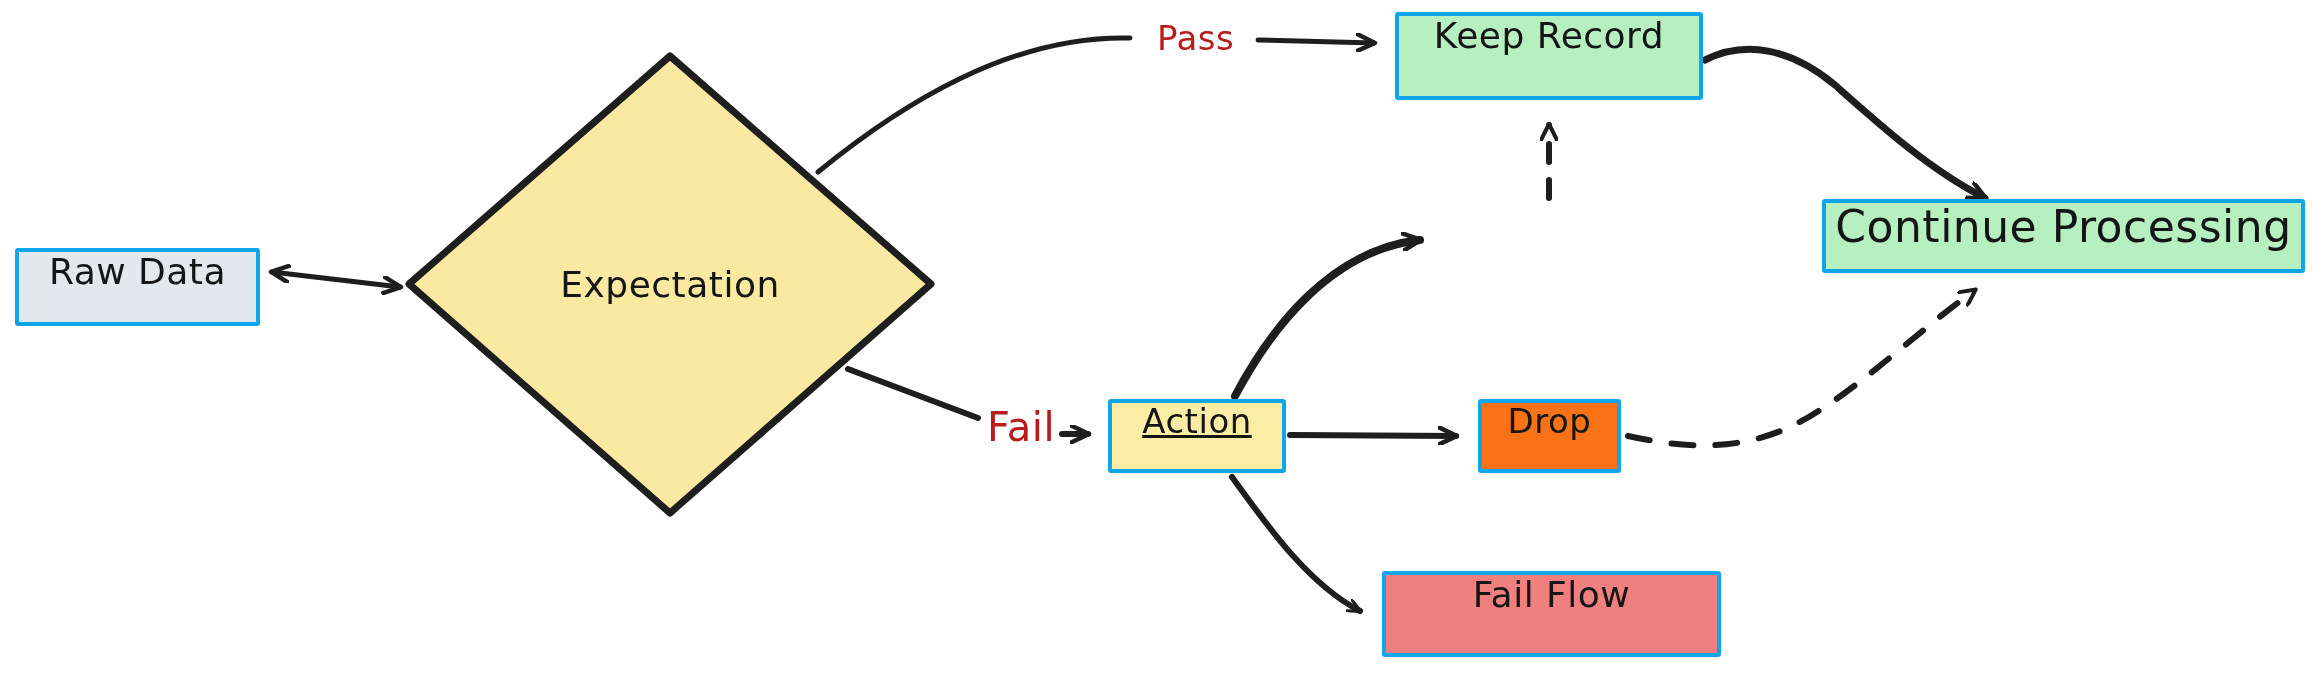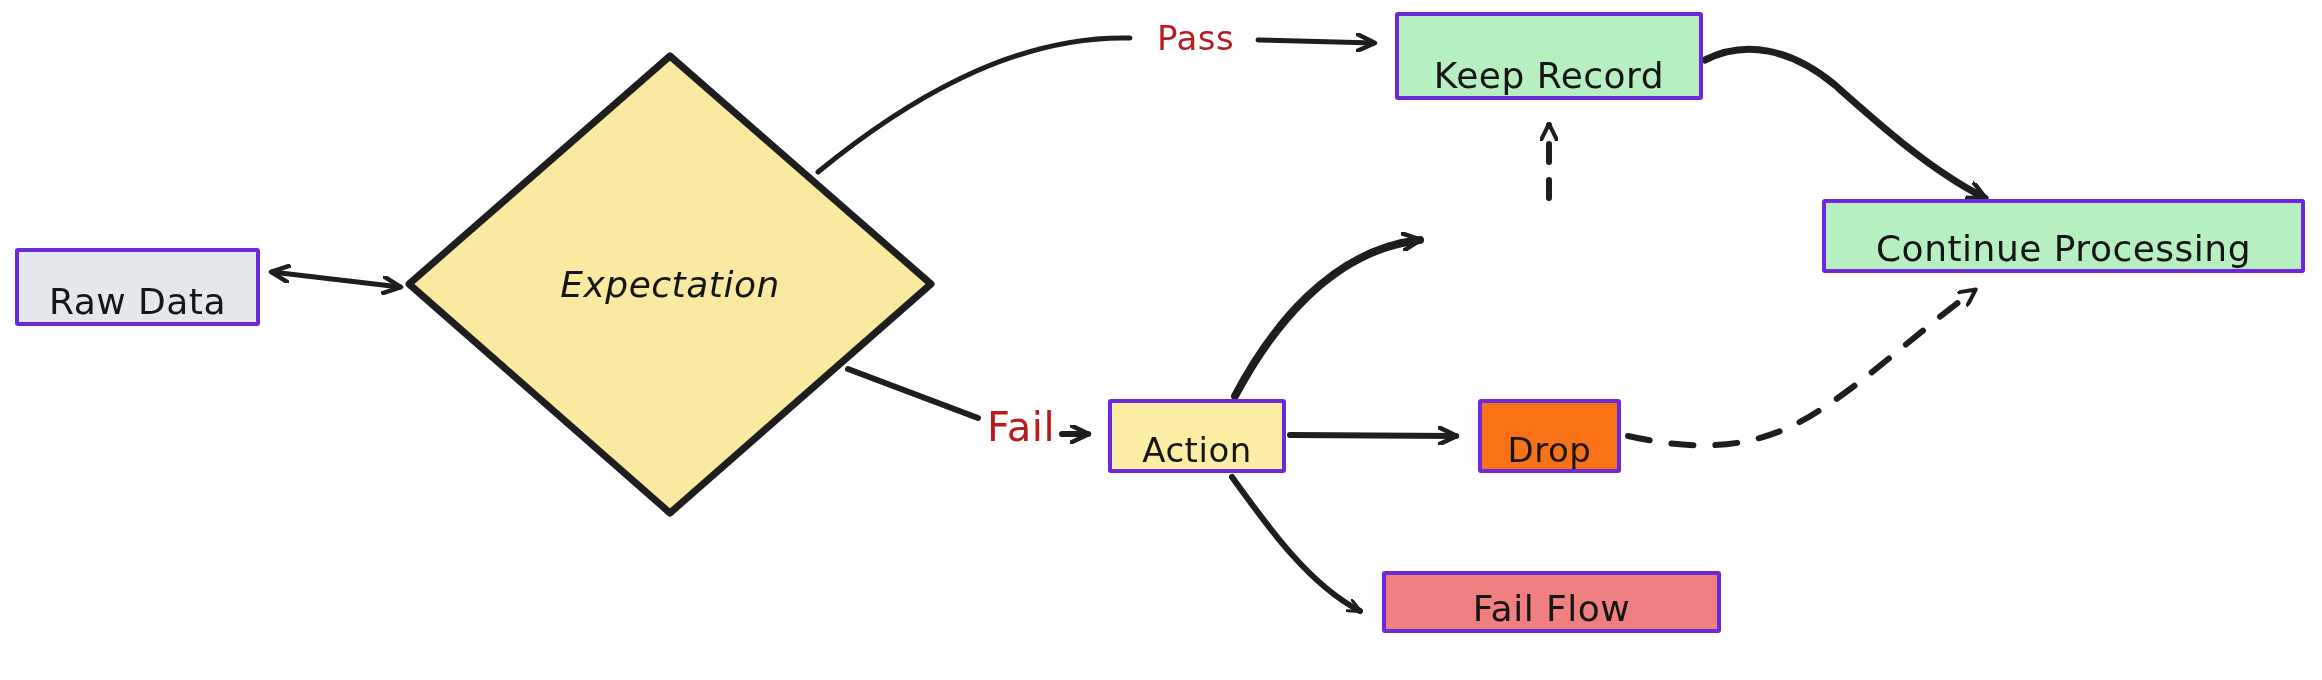--- a/index.html
+++ b/index.html
@@ -21,23 +21,23 @@
     position: absolute;
     left: 0;
     top: 0;
     width: 2322px;
     height: 680px;
   }
   .node {
     position: absolute;
     box-sizing: border-box;
     display: flex;
-    align-items: flex-end;
+    align-items: flex-start;
     justify-content: center;
-    border: 4px solid #6d28d9;
+    border: 4px solid #0ea5e9;
     border-radius: 3px;
     color: #151515;
     font-family: "DejaVu Sans", sans-serif;
     letter-spacing: 0.5px;
     text-align: center;
     line-height: 1.1;
   }
   .node-label {
     display: block;
     white-space: nowrap;
@@ -136,45 +136,45 @@
 
     <g>
       <path d="M1628,436 C1700,452 1760,450 1820,410 C1870,378 1920,330 1975,290" fill="none" stroke="#1e1e1e" stroke-width="6" stroke-linecap="round" stroke-dasharray="22,22" marker-end="url(#ah-dash)"></path>
     </g>
   </svg>
 
   <div class="node" style="left:15px; top:228px; width:245px; height:78px; background:#e3e8ec; font-size:36px;margin-top:20px;">
     <span class="node-label">Raw Data</span>
   </div>
 
-  <div class="diamond-wrap" style="left:405px; top:52px; width:530px; height:465px;font-style:italic;">
+  <div class="diamond-wrap" style="left:405px; top:52px; width:530px; height:465px;">
     <svg class="diamond-shape" viewBox="0 0 530 465" xmlns="http://www.w3.org/2000/svg" preserveAspectRatio="none">
       <polygon points="265,4 526,232 265,461 4,232" fill="#fae9a0" stroke="#1e1e1e" stroke-width="7" stroke-linejoin="round"></polygon>
     </svg>
     <div class="diamond-label" style="font-size:36px;">Expectation</div>
   </div>
 
   <div class="node" style="left:1395px; top:12px; width:308px; height:88px; background:#b6efc0; font-size:36px;">
     <span class="node-label">Keep Record</span>
   </div>
 
 
-  <div class="node" style="left:1822px; top:199px; width:483px; height:74px; background:#b6efc0; font-size:36px;">
+  <div class="node" style="left:1822px; top:199px; width:483px; height:74px; background:#b6efc0; font-size:44px;">
     <span class="node-label">Continue Processing</span>
   </div>
 
-  <div class="node" style="left:1108px; top:399px; width:178px; height:74px; background:#fbeda3; font-size:34px;">
+  <div class="node" style="left:1108px; top:399px; width:178px; height:74px; background:#fbeda3; font-size:34px;text-decoration:underline;">
     <span class="node-label">Action</span>
   </div>
 
   <div class="node" style="left:1478px; top:399px; width:143px; height:74px; background:#f97316; font-size:34px;">
     <span class="node-label">Drop</span>
   </div>
 
-  <div class="node" style="left:1382px; top:571px; width:339px; height:62px; background:#f08080; font-size:36px;">
+  <div class="node" style="left:1382px; top:571px; width:339px; height:86px; background:#f08080; font-size:36px;">
     <span class="node-label">Fail Flow</span>
   </div>
 
   <div class="edge-label" style="left:1157px; top:18px; font-size:34px;">Pass</div>
 
   <div class="edge-label" style="left:987px; top:404px; font-size:40px;">Fail</div>
 
 </div>
 
 </body></html>

